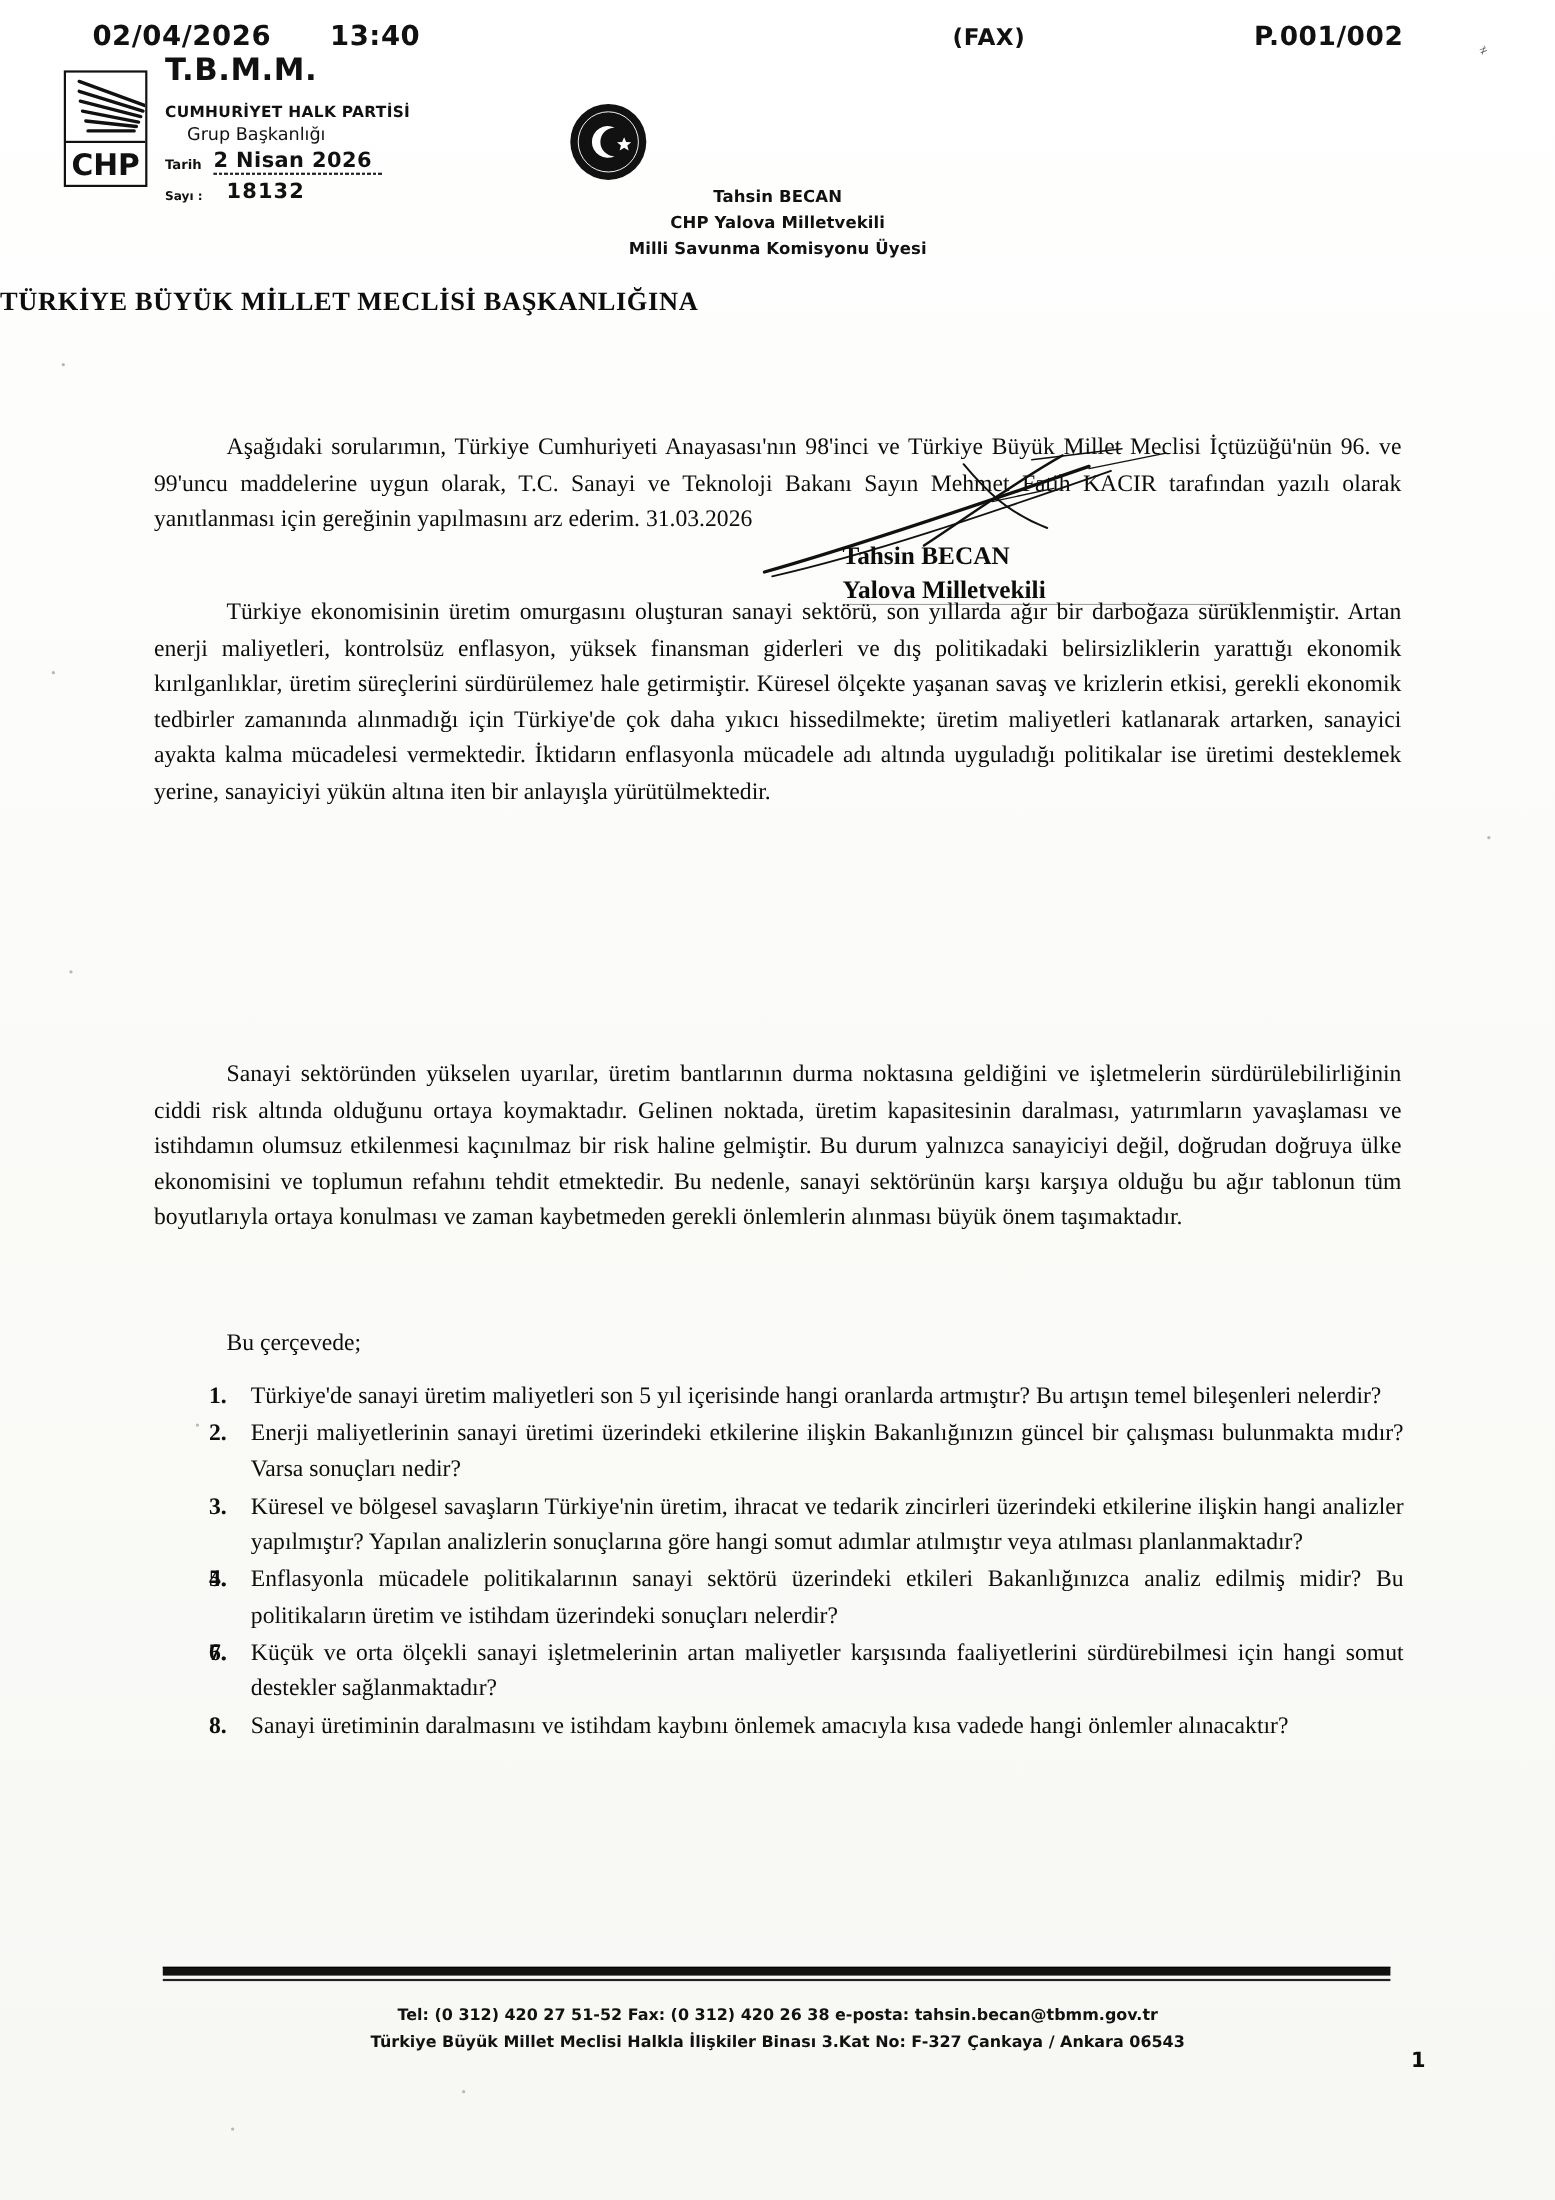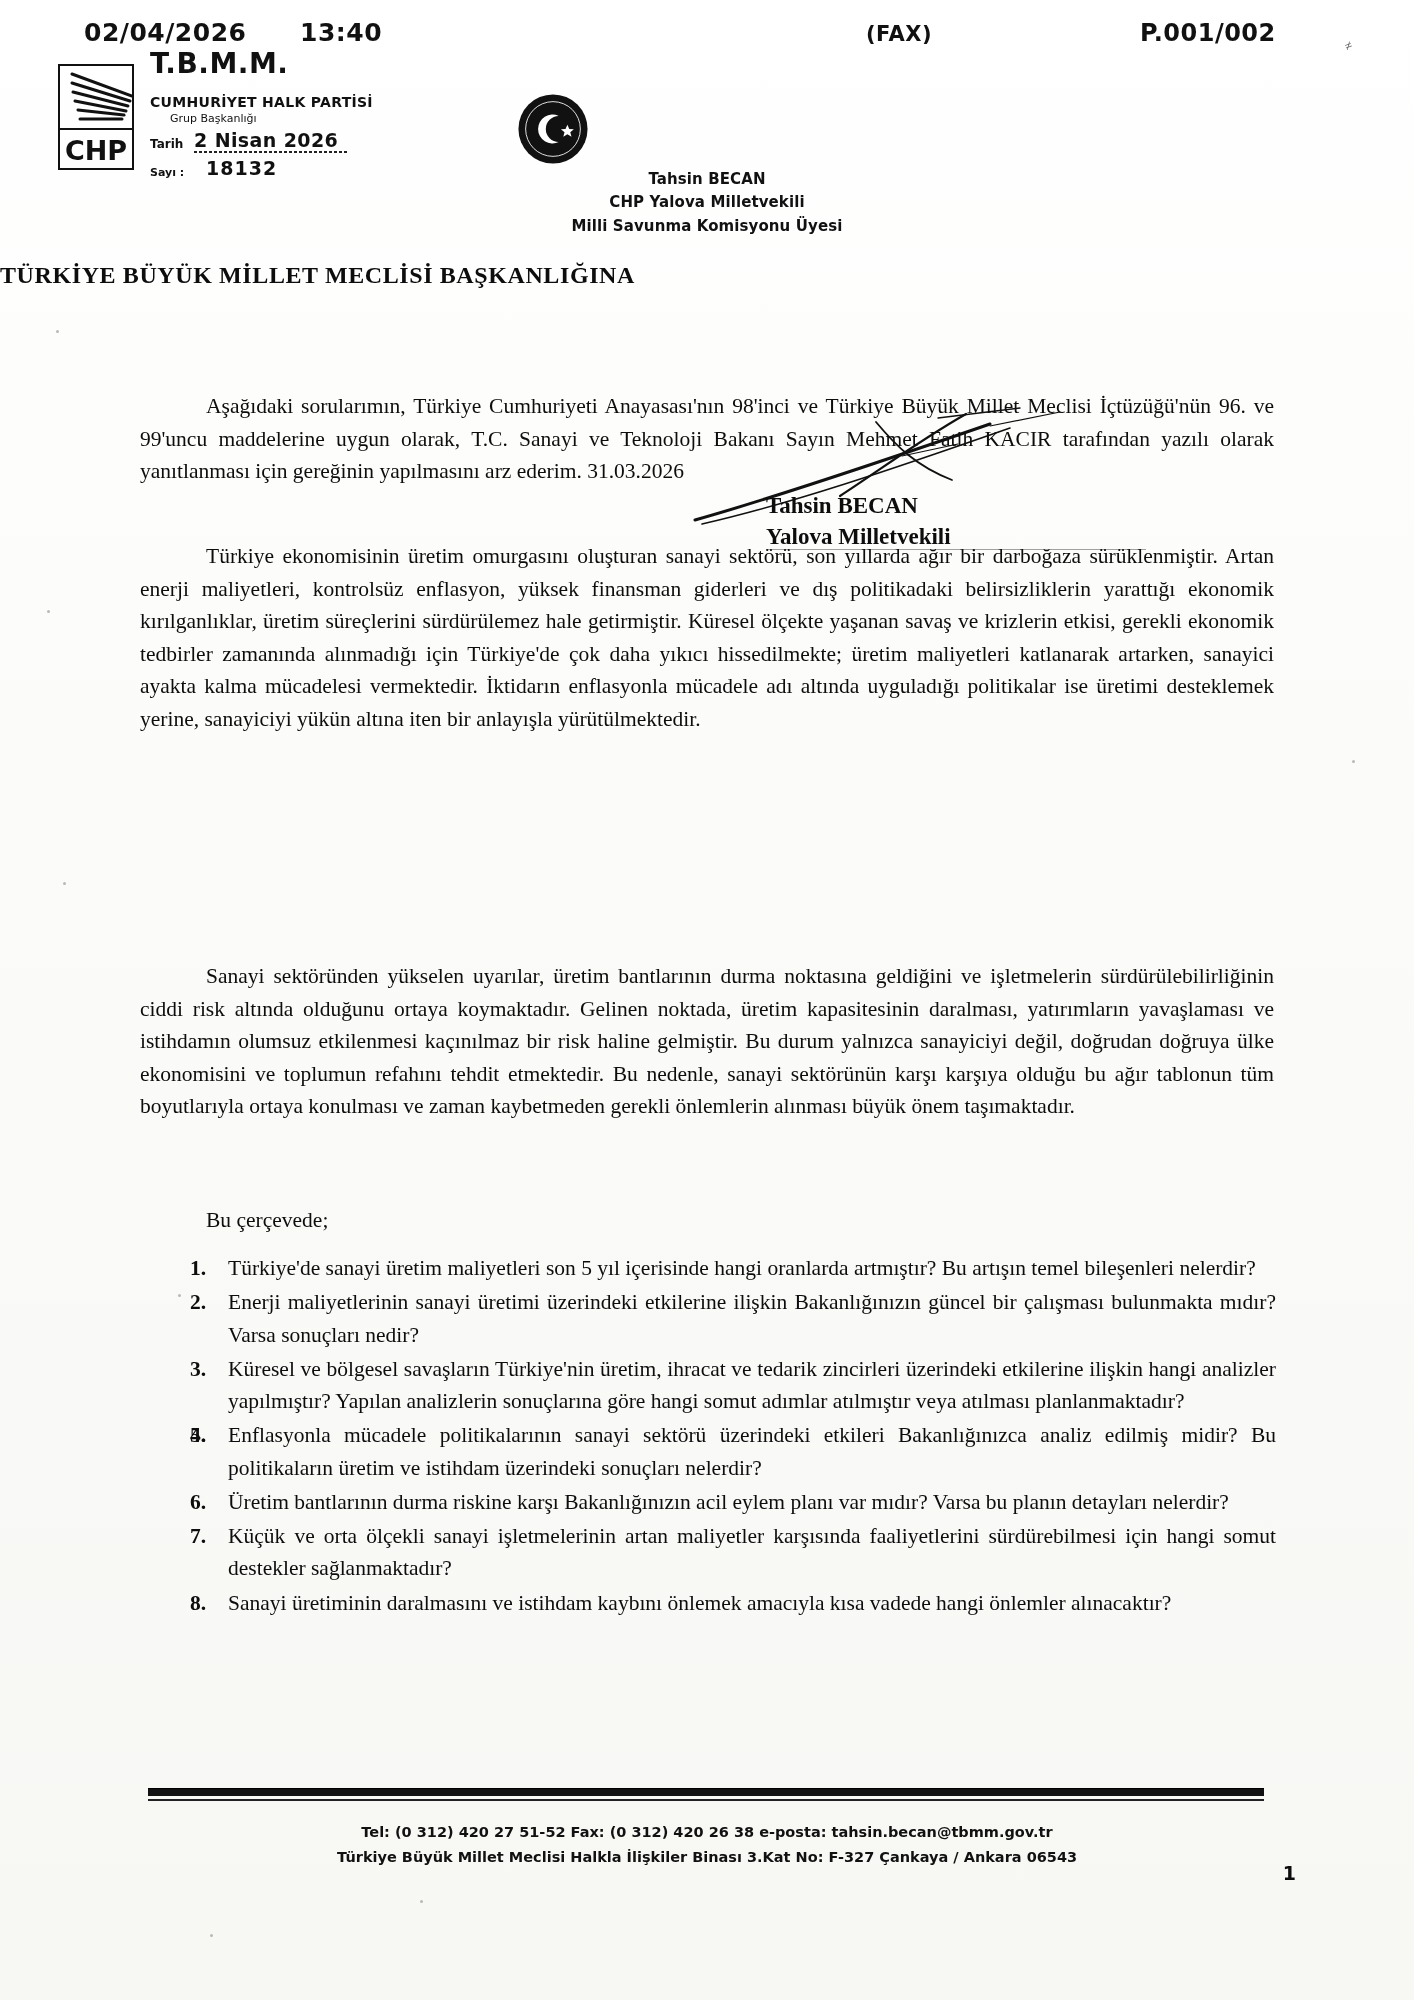--- a/index.html
+++ b/index.html
@@ -43,21 +43,21 @@
     font-family:"DejaVu Sans", sans-serif;font-weight:bold;font-size:27px;
     letter-spacing:0px;color:#111;
   }
   .arrows{position:absolute;left:6px;top:4px;}
   .stamp-text{
     position:absolute;left:150px;top:50px;width:260px;
     font-family:"DejaVu Sans", sans-serif;color:#111;
   }
   .st-title{font-size:28px;font-weight:bold;letter-spacing:.5px;line-height:1;}
   .st-sub1{font-size:14px;font-weight:bold;letter-spacing:.3px;margin-top:16px;}
-  .st-sub2{font-size:11px;margin-top:2px;padding-left:20px;}
+  .st-sub2{font-size:16px;margin-top:2px;padding-left:20px;}
   .st-row{display:flex;align-items:flex-end;margin-top:4px;}
   .st-key{font-size:12px;font-weight:bold;width:44px;}
   .st-val{font-size:19px;font-weight:bold;letter-spacing:.4px;position:relative;}
   .st-val.under:after{
     content:"";position:absolute;left:0;right:-10px;bottom:-2px;height:2px;
     background:repeating-linear-gradient(90deg,#222 0 3px,transparent 3px 5px);
   }
   .st-row2{display:flex;align-items:flex-end;margin-top:6px;}
   .st-key2{font-size:11px;font-weight:bold;width:44px;}
   .st-val2{font-size:19px;font-weight:bold;letter-spacing:1px;margin-left:12px;}
@@ -230,21 +230,21 @@
   </div>
 
   <div class="bucerceve" style="top:1208px;">Bu çerçevede;</div>
 
   <ol class="q-list" style="top:1252px;">
     <li><span class="num">1.</span><span>Türkiye'de sanayi üretim maliyetleri son 5 yıl içerisinde hangi oranlarda artmıştır? Bu artışın temel bileşenleri nelerdir?</span></li>
     <li><span class="num">2.</span><span>Enerji maliyetlerinin sanayi üretimi üzerindeki etkilerine ilişkin Bakanlığınızın güncel bir çalışması bulunmakta mıdır? Varsa sonuçları nedir?</span></li>
     <li><span class="num">3.</span><span>Küresel ve bölgesel savaşların Türkiye'nin üretim, ihracat ve tedarik zincirleri üzerindeki etkilerine ilişkin hangi analizler yapılmıştır? Yapılan analizlerin sonuçlarına göre hangi somut adımlar atılmıştır veya atılması planlanmaktadır?</span></li>
     <li><span class="num">4.</span></li>
     <li><span class="num">5.</span><span>Enflasyonla mücadele politikalarının sanayi sektörü üzerindeki etkileri Bakanlığınızca analiz edilmiş midir? Bu politikaların üretim ve istihdam üzerindeki sonuçları nelerdir?</span></li>
-    <li><span class="num">6.</span><span>Üretim bantlarının durma riskine karşı Bakanlığınızın acil eylem planı var mıdır? Varsa bu planın detayları nelerdir?</span></li>
+    <li><span class="num">6.</span></li>
     <li><span class="num">7.</span><span>Küçük ve orta ölçekli sanayi işletmelerinin artan maliyetler karşısında faaliyetlerini sürdürebilmesi için hangi somut destekler sağlanmaktadır?</span></li>
     <li><span class="num">8.</span><span>Sanayi üretiminin daralmasını ve istihdam kaybını önlemek amacıyla kısa vadede hangi önlemler alınacaktır?</span></li>
   </ol>
 
   <div class="foot-rule"></div>
   <div class="foot-rule2"></div>
   <div class="footer">
     <div>Tel: (0 312) 420 27 51-52 Fax: (0 312) 420 26 38 e-posta: tahsin.becan@tbmm.gov.tr</div>
     <div>Türkiye Büyük Millet Meclisi Halkla İlişkiler Binası 3.Kat No: F-327 Çankaya  / Ankara 06543</div>
   </div>

